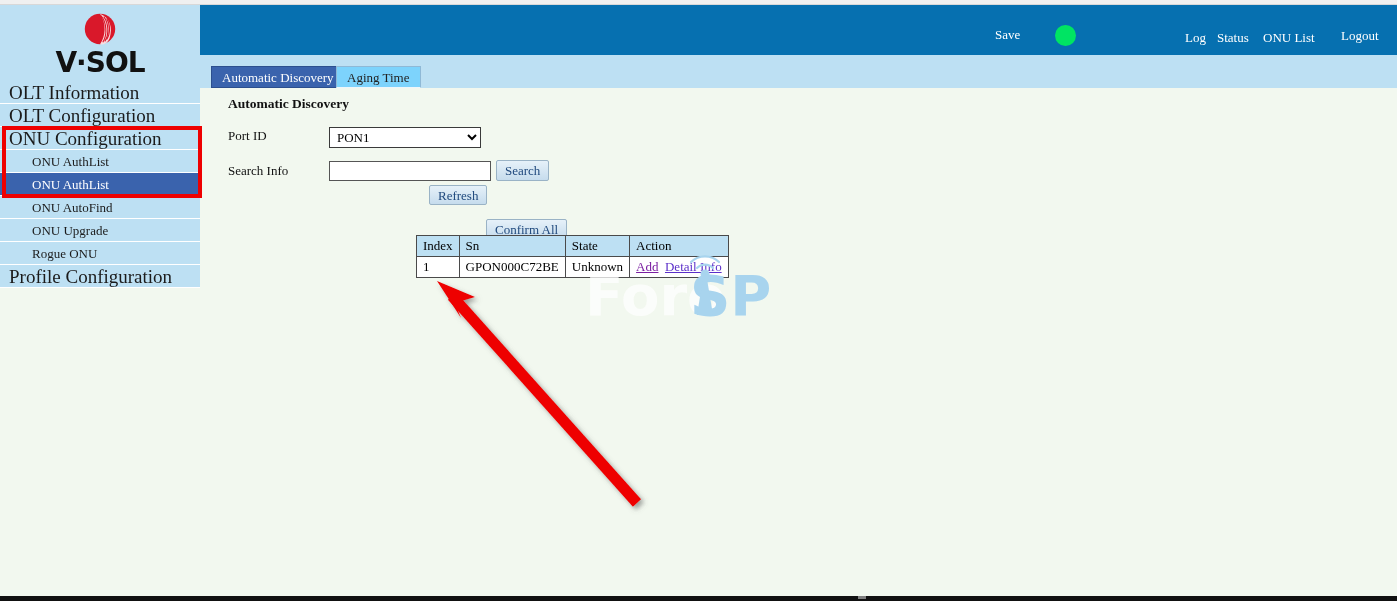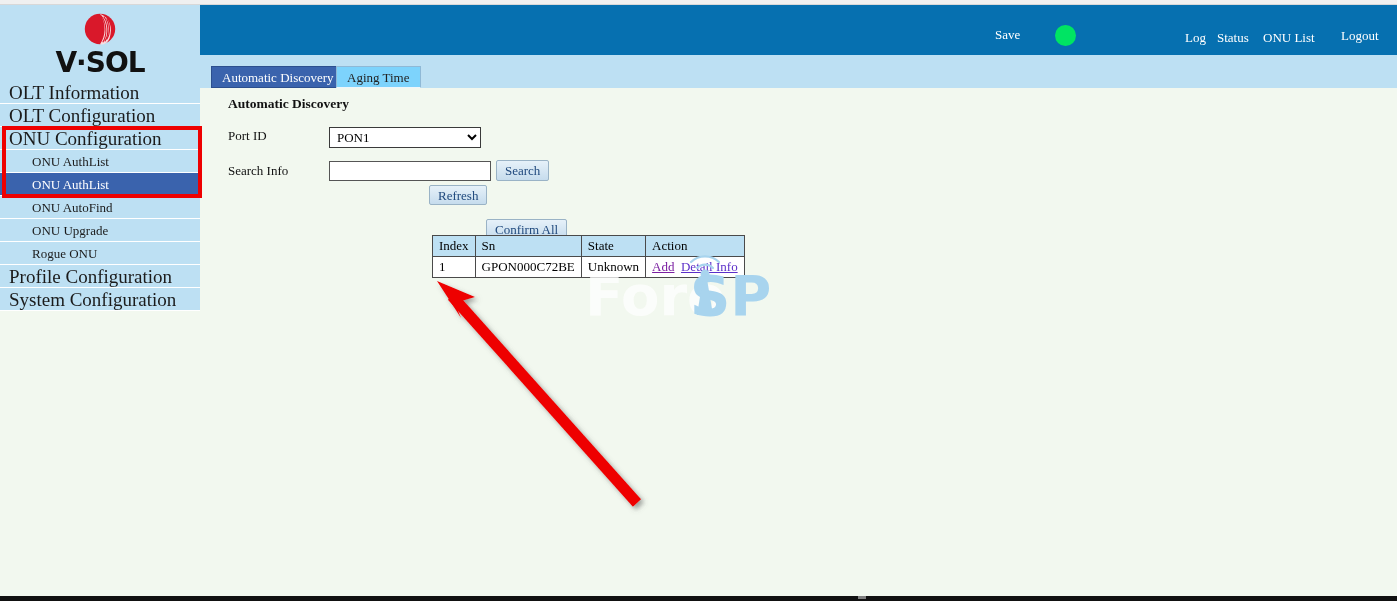--- a/index.html
+++ b/index.html
@@ -217,21 +217,21 @@
     white-space: nowrap;
     box-sizing: border-box;
   }
   #btn-search  { left: 296px; top: 72px; height: 21px; }
   #btn-refresh { left: 229px; top: 97px; height: 20px; }
   #btn-confirm { left: 286px; top: 109px; height: 20px; margin-top: 22px; }
 
   
   #onu-table {
     position: absolute;
-    left: 232px; top: 147px;
+    left: 216px; top: 147px;
     border-collapse: collapse;
     font-size: 13px;
     background: #ffffff;
   }
   #onu-table th, #onu-table td {
     border: 1px solid #4a4a4a;
     padding: 2px 6px;
     text-align: left;
     font-weight: normal;
     white-space: nowrap;
@@ -303,21 +303,20 @@
 
   <div class="nav-item">OLT Information</div>
   <div class="nav-item">OLT Configuration</div>
   <div class="nav-item">ONU Configuration</div>
   <div class="nav-item sub">ONU AuthList</div>
   <div class="nav-item sub selected">ONU AuthList</div>
   <div class="nav-item sub">ONU AutoFind</div>
   <div class="nav-item sub">ONU Upgrade</div>
   <div class="nav-item sub">Rogue ONU</div>
   <div class="nav-item">Profile Configuration</div>
-  <div class="nav-item">System Configuration</div>
 </div>
 
 <div id="sidebar-highlight"></div>
 
 <div id="header">
   <div id="header-save">Save</div>
   <div id="status-dot"></div>
   <div class="header-link" id="header-log">Log</div>
   <div class="header-link" id="header-status">Status</div>
   <div class="header-link" id="header-onulist">ONU List</div>

